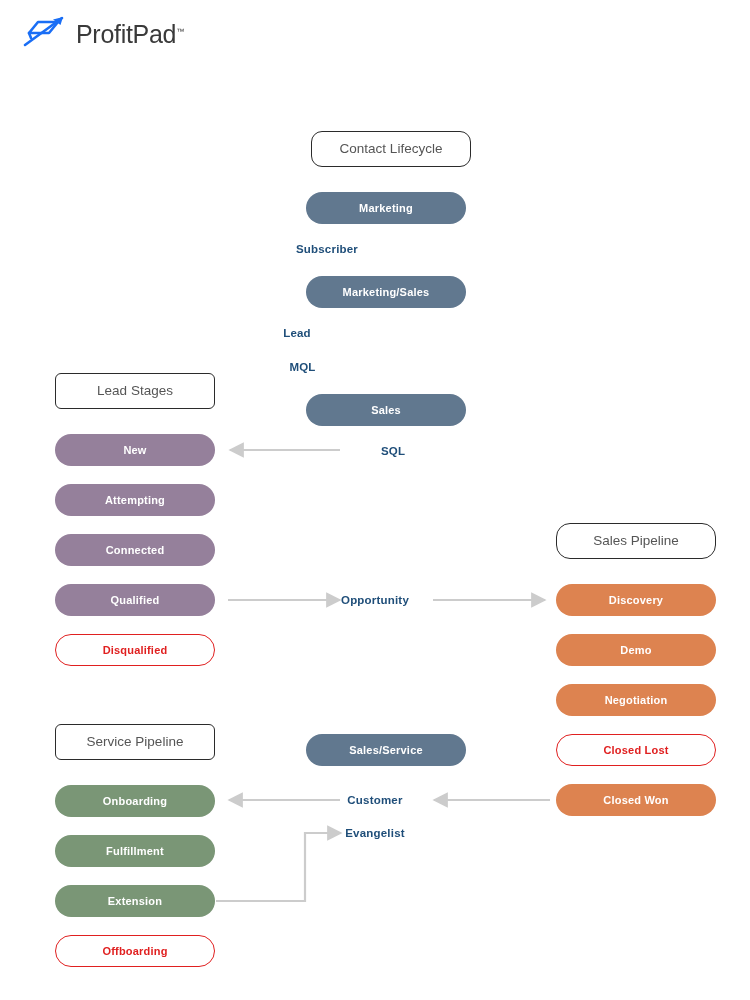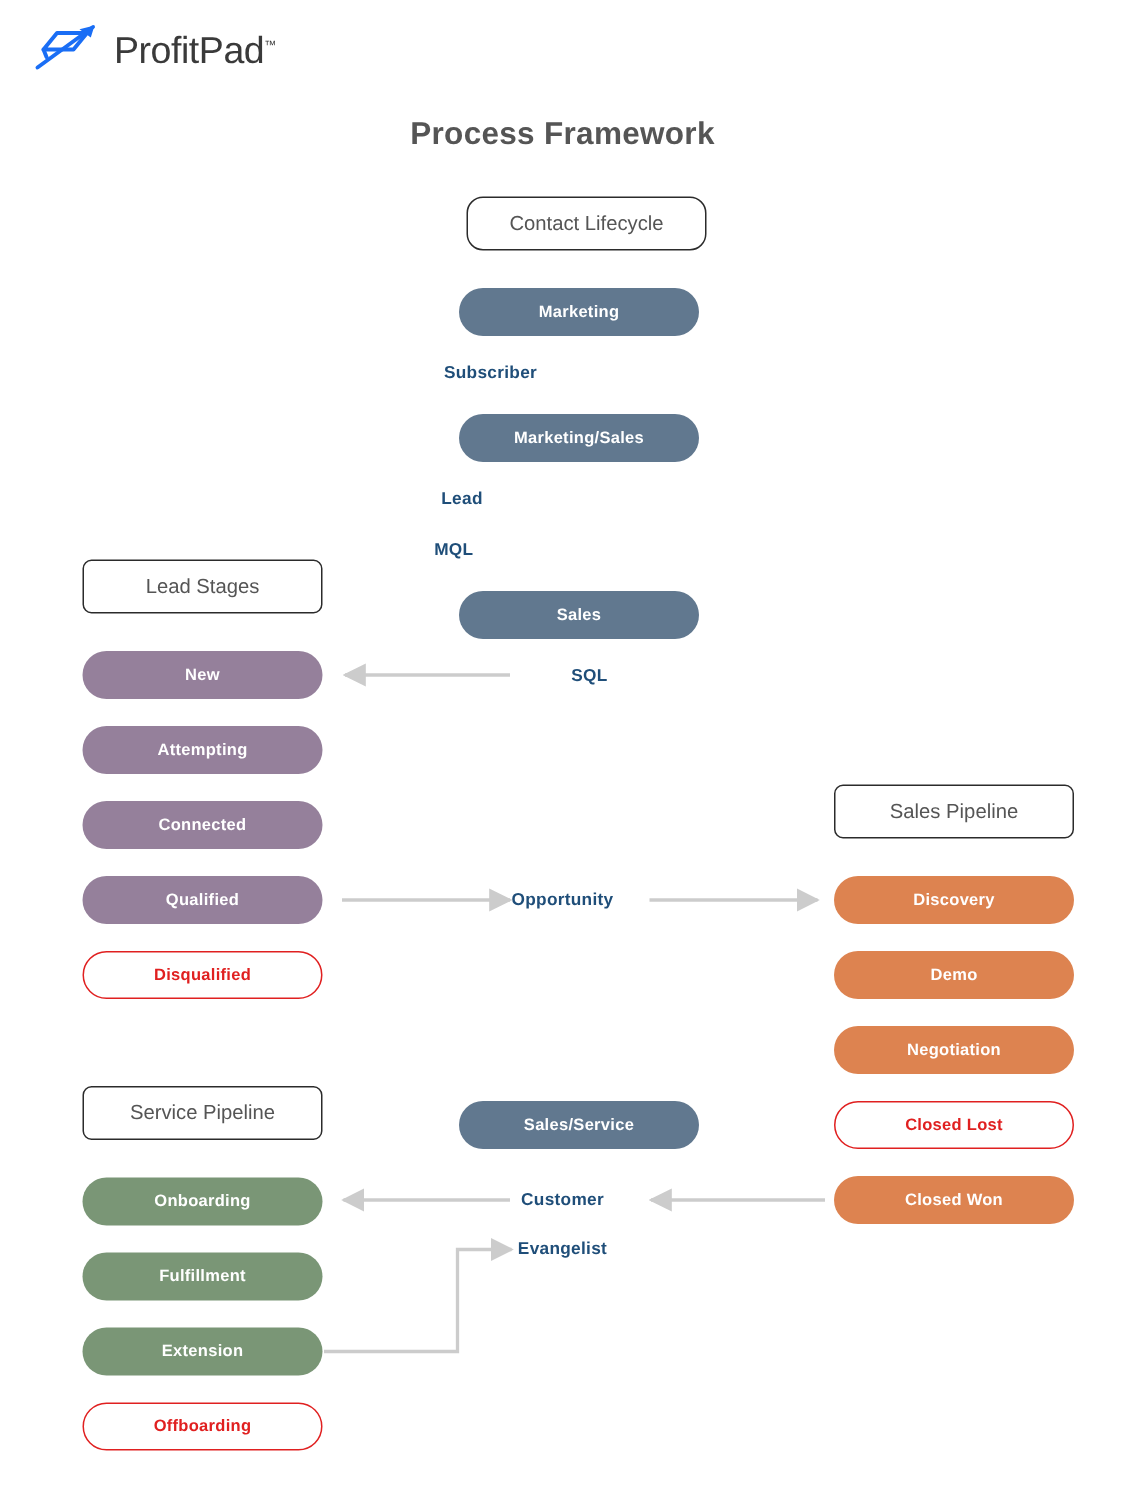--- a/index.html
+++ b/index.html
@@ -137,21 +137,20 @@
         <path d="M3 31 L40 4" fill="none" stroke="#1a6ef5" stroke-width="2.6" stroke-linecap="round"></path>
 
         <path d="M41 3 L31 5.5 L38.5 11 Z" fill="#1a6ef5"></path>
 
         <path d="M7 19 L9 24" fill="none" stroke="#1a6ef5" stroke-width="2.6" stroke-linecap="round"></path>
       </svg>
     </span>
     <span class="wordmark"><span>ProfitPad</span><span class="tm">™</span></span>
   </div>
 
-  <div id="page-title">Process Framework</div>
 
   <svg id="connectors" viewBox="0 0 750 1000" xmlns="http://www.w3.org/2000/svg">
     <defs>
       <marker id="arrL" viewBox="0 0 10 10" refX="9" refY="5" markerWidth="7" markerHeight="7" orient="auto-start-reverse">
         <path d="M 0 0 L 10 5 L 0 10 z" fill="#cccccc"></path>
       </marker>
     </defs>
 
     <g>
       <line x1="340" y1="450" x2="230" y2="450" stroke="#cccccc" stroke-width="2.2" marker-end="url(#arrL)"></line>
@@ -179,21 +178,21 @@
   </svg>
 
   <div class="node card" style="left:311px; top:131px;border-radius:11px;">Contact Lifecycle</div>
 
   <div class="node pill slate" style="left:306px; top:192px;">Marketing</div>
 
   <div class="stage-label" style="left:0; top:244px; width:654px;">Subscriber</div>
 
   <div class="node pill slate" style="left:306px; top:276px;">Marketing/Sales</div>
 
-  <div class="stage-label" style="left:0; top:328px; width:594px;margin-left:11px;">Lead</div>
+  <div class="stage-label" style="left:0; top:328px; width:594px;">Lead</div>
 
   <div class="stage-label" style="left:0; top:362px; width:605px;">MQL</div>
 
   <div class="node pill slate" style="left:306px; top:394px;">Sales</div>
 
   <div class="stage-label" style="left:0; top:446px; width:750px;padding-left:36px;">SQL</div>
 
   <div class="stage-label" style="left:0; top:595px; width:750px;">Opportunity</div>
 
   <div class="node pill slate" style="left:306px; top:734px;">Sales/Service</div>
@@ -207,21 +206,21 @@
   <div class="node pill mauve" style="left:55px; top:434px;">New</div>
 
   <div class="node pill mauve" style="left:55px; top:484px;">Attempting</div>
 
   <div class="node pill mauve" style="left:55px; top:534px;">Connected</div>
 
   <div class="node pill mauve" style="left:55px; top:584px;">Qualified</div>
 
   <div class="node pill outline-red" style="left:55px; top:634px;">Disqualified</div>
 
-  <div class="node card" style="left:556px; top:523px;">Sales Pipeline</div>
+  <div class="node card" style="left:556px; top:523px;border-radius:14px;">Sales Pipeline</div>
 
   <div class="node pill orange" style="left:556px; top:584px;">Discovery</div>
 
   <div class="node pill orange" style="left:556px; top:634px;">Demo</div>
 
   <div class="node pill orange" style="left:556px; top:684px;">Negotiation</div>
 
   <div class="node pill outline-red" style="left:556px; top:734px;">Closed Lost</div>
 
   <div class="node pill orange" style="left:556px; top:784px;">Closed Won</div>

